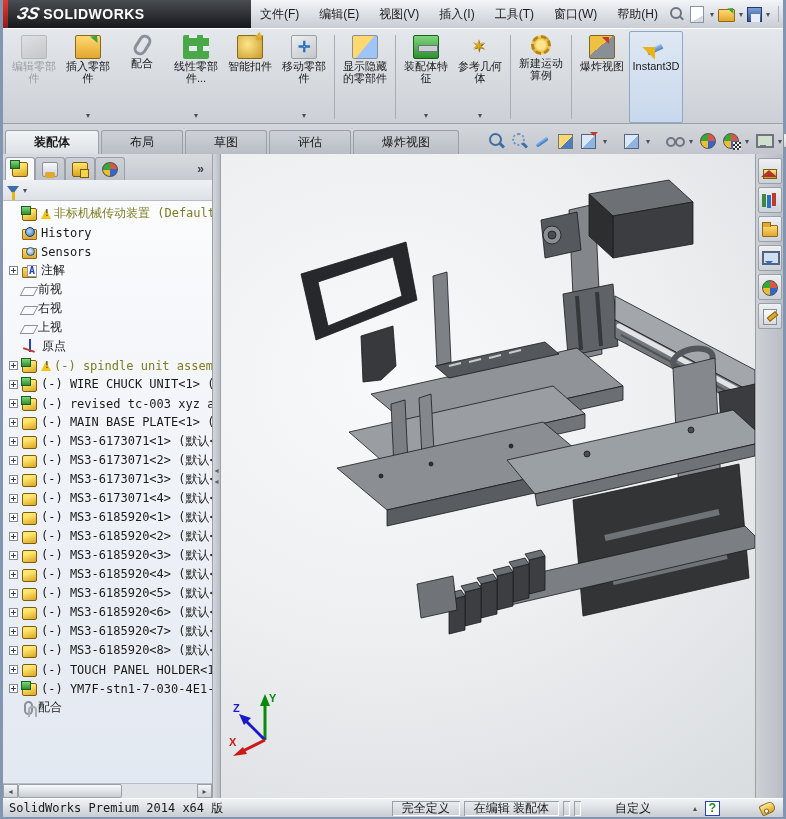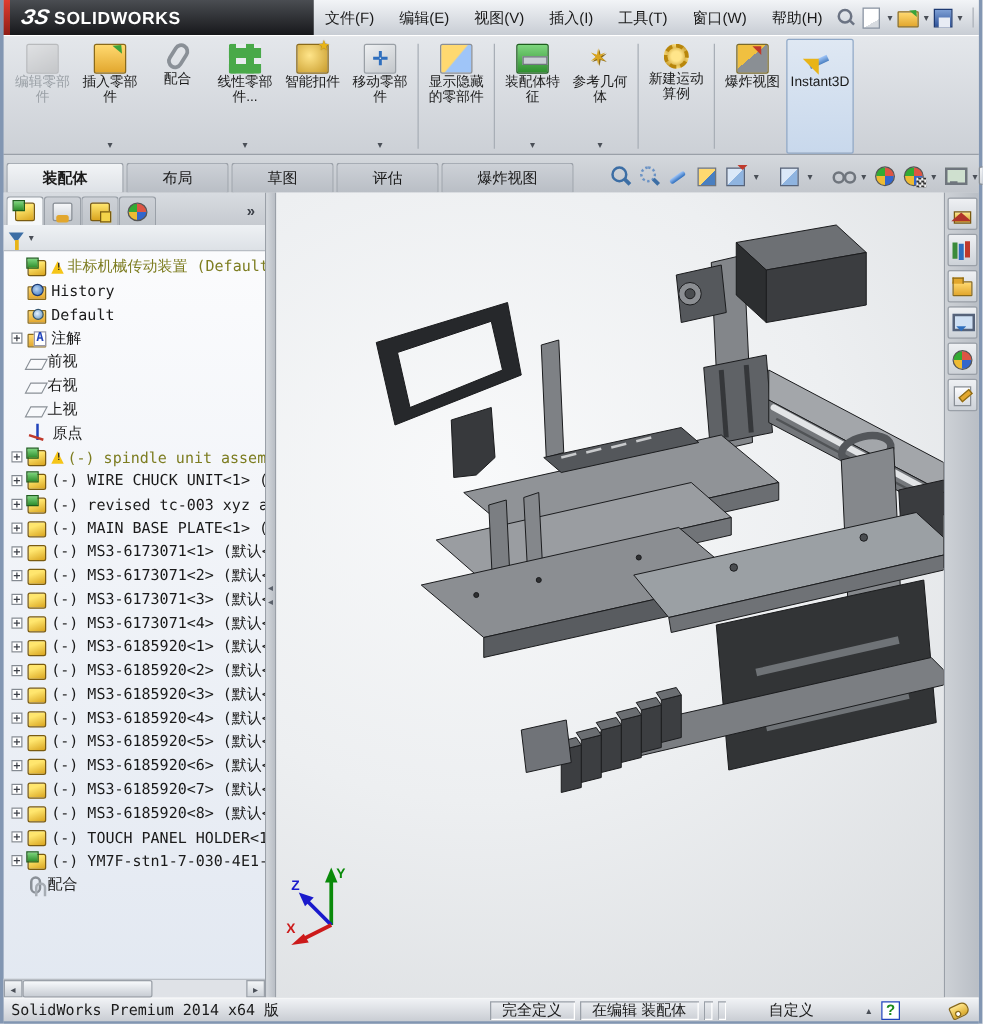--- a/index.html
+++ b/index.html
@@ -392,21 +392,21 @@
 
             <span class="tlabel">History</span>
           </div>
 
           <div class="trow">
             <span class="plus" style="visibility: hidden;">
               <span class="pbox"></span>
             </span>
             <span class="tic tic-sensors"></span>
 
-            <span class="tlabel">Default</span>
+            <span class="tlabel">Sensors</span>
           </div>
 
           <div class="trow">
             <span class="plus">
               <span class="pbox"></span>
             </span>
             <span class="tic tic-annotations"></span>
 
             <span class="tlabel">注解</span>
           </div>

